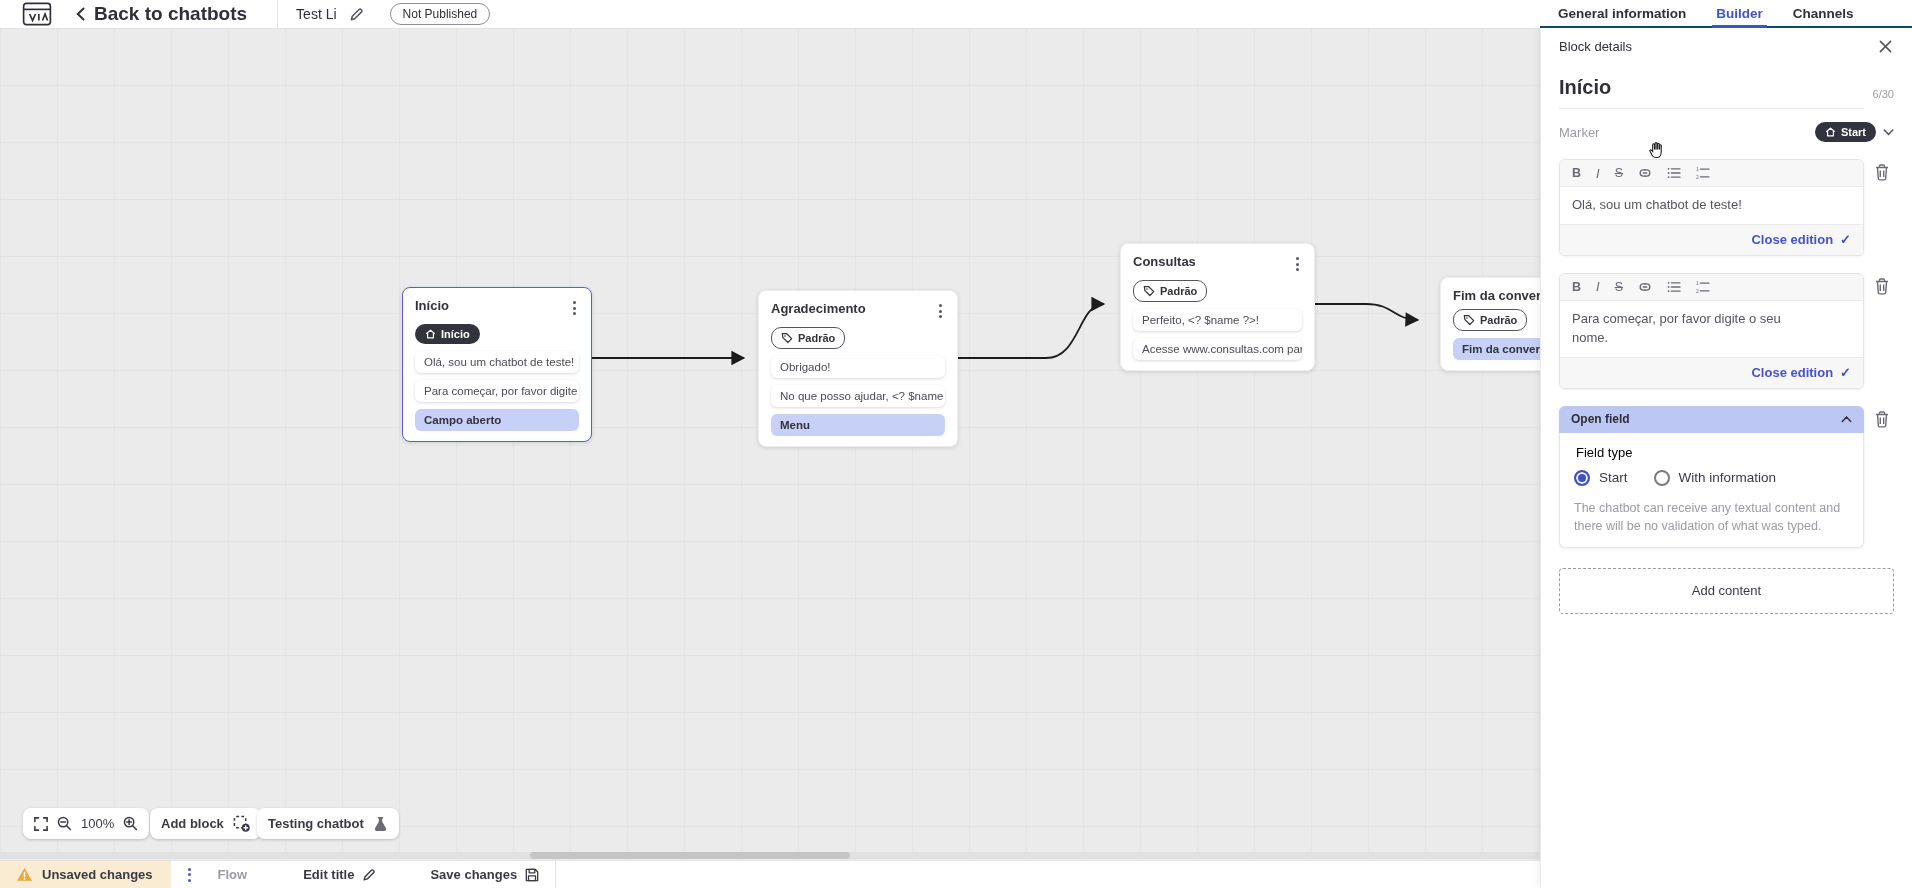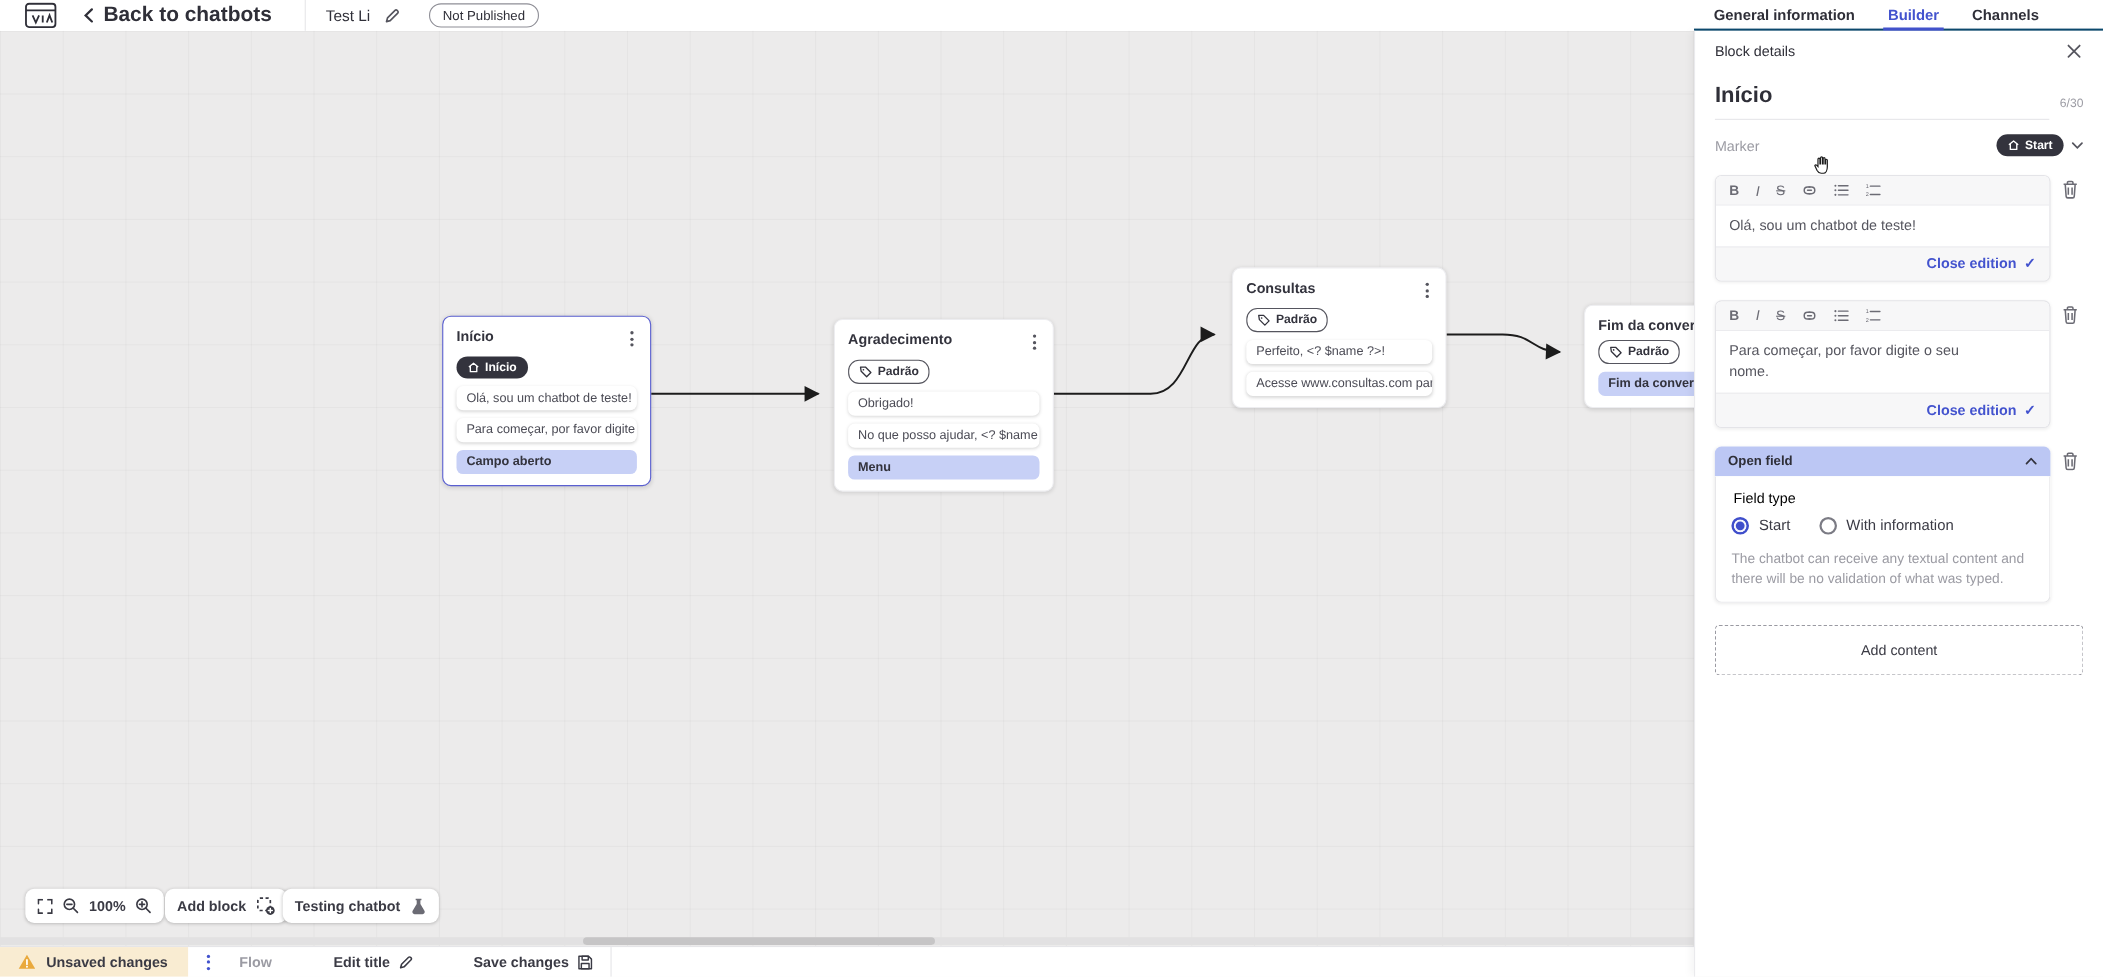--- a/index.html
+++ b/index.html
@@ -46,21 +46,21 @@
   .pill-outline{display:inline-flex;align-items:center;gap:5px;border:1px solid #55555e;color:#33333d;
                 background:#fff;font-size:11px;font-weight:700;height:20px;padding:0 9px;border-radius:10px;margin-top:6px}
   .node-item{margin-top:7px;background:#fff;border-radius:6px;box-shadow:0 1px 3px rgba(0,0,0,.15);
              padding:5px 9px;font-size:11.5px;color:#4b4b55;white-space:nowrap;overflow:hidden}
   .node-item.action{background:#c7d0f6;box-shadow:none;color:#33333d;font-weight:700}
 
   
   .ctrl-card{position:absolute;height:31px;background:#fff;border-radius:8px;
              box-shadow:0 1px 3px rgba(0,0,0,.2);display:flex;align-items:center;gap:9px;
              padding:0 11px;font-size:13px;font-weight:700;color:#3a3a44;z-index:3;cursor:pointer}
-  .zoom-level{font-size:13px;font-weight:700}
+  .zoom-level{font-size:13px;font-weight:400}
   .hscroll{position:absolute;left:0;top:824px;width:1540px;height:7px;background:#e2e1e2;z-index:3}
   .hthumb{position:absolute;left:530px;top:0;width:320px;height:7px;background:#c6c5c6;border-radius:4px;cursor:grab}
 
   
   .panel{position:absolute;left:1540px;top:28px;width:372px;height:860px;background:#fff;z-index:10;
          box-sizing:border-box;padding:0 18px;border-left:1px solid #eaeaed;
          box-shadow:-3px 0 8px rgba(0,0,0,.05)}
   .panel-head{height:32px;display:flex;align-items:center;justify-content:space-between;margin-top:2px}
   .panel-head .t{font-size:13px;color:#2f2f38}
   .close-btn{cursor:pointer;padding:2px}

